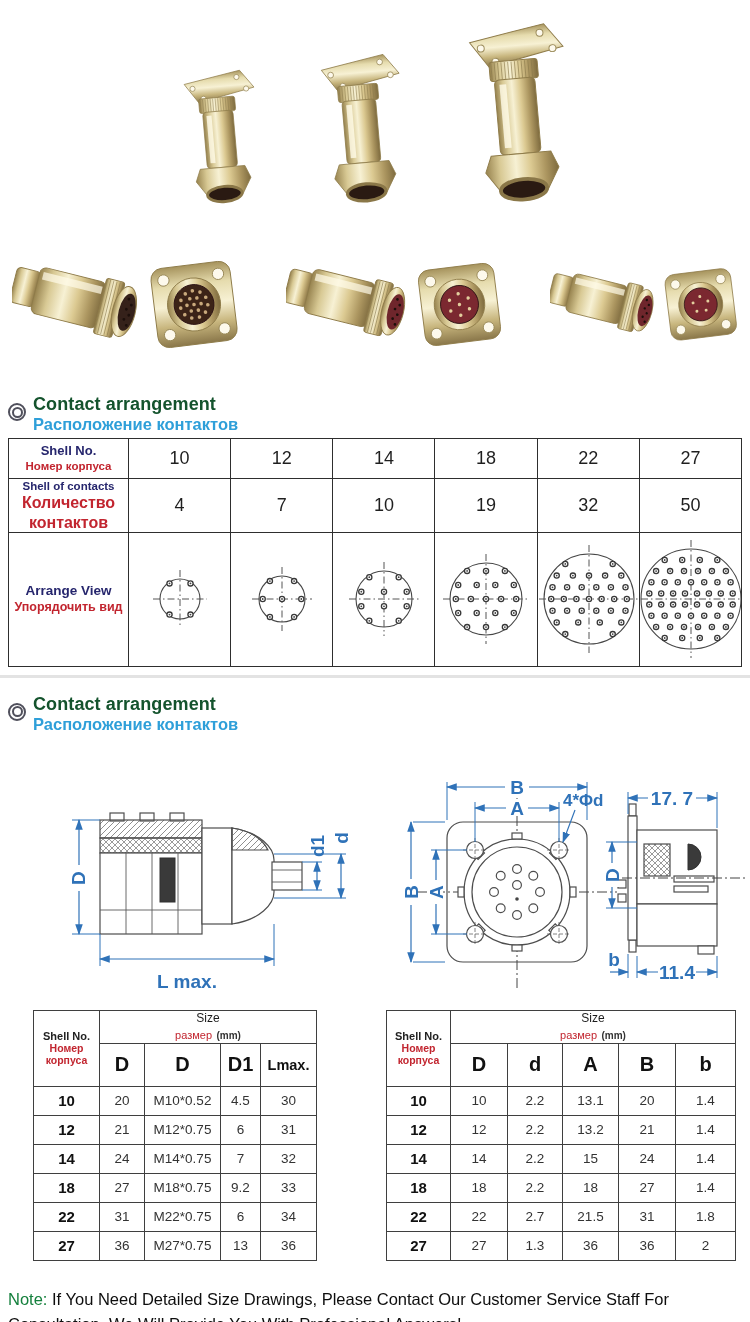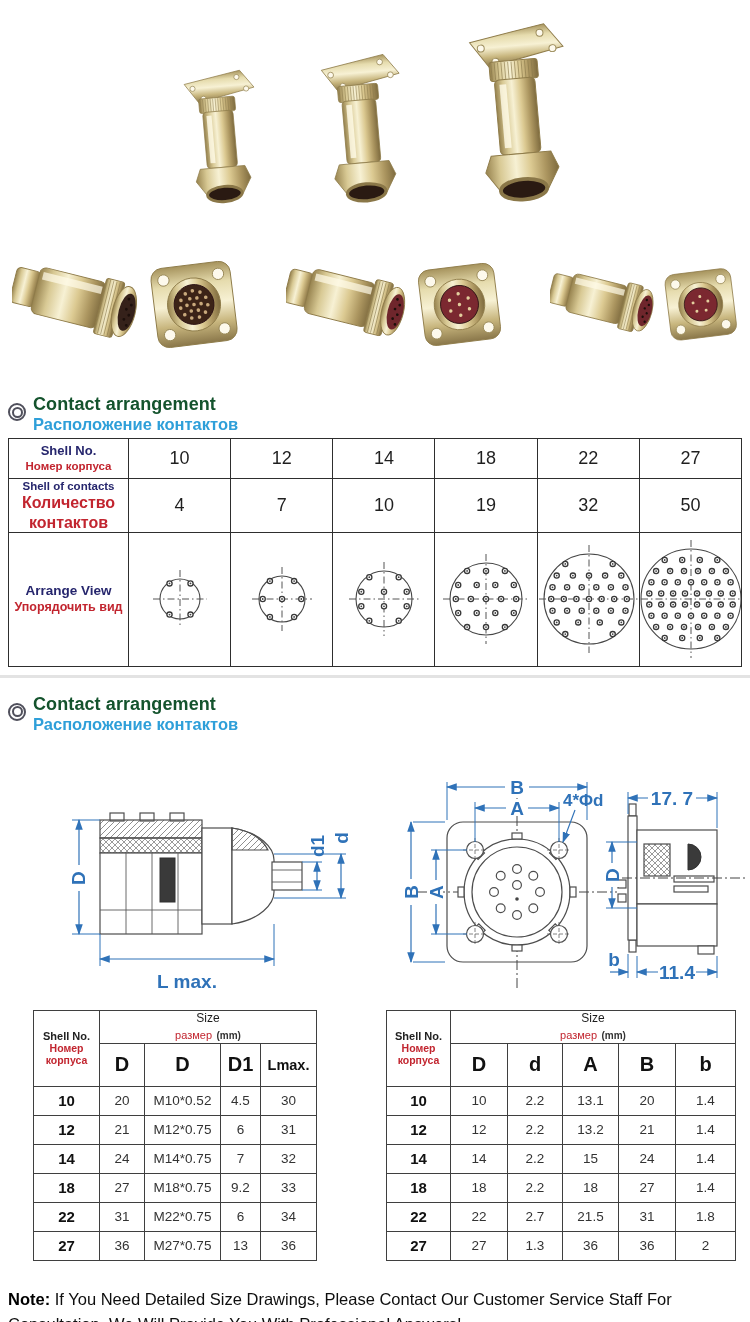--- a/index.html
+++ b/index.html
@@ -64,21 +64,21 @@
 .sz-en{font-size:12px;font-weight:400;color:#1c1c1c}
 .sz-ru{font-size:11px;font-weight:400;color:#c2252f}
 .sz-unit{font-size:10px;color:#333}
 .colh{font-size:20px;font-weight:700;color:#111}
 .colh.small{font-size:14.5px}
 .size-table tbody th{font-size:15px;font-weight:700;color:#111}
 .size-table tbody td{font-size:13.5px;color:#333}
 .tbl-gap{width:69px;flex:0 0 auto}
 
 .note{margin:26px 8px 0;font-size:16.5px;line-height:1.55;color:#0e0e0e;max-width:740px}
-.note-label{color:#000000;font-weight:700}
+.note-label{color:#15803d;font-weight:400}
 </style>
 </head>
 <body>
 
 <svg width="0" height="0" style="position:absolute" aria-hidden="true">
   <defs>
     <linearGradient id="goldH" x1="0" y1="0" x2="1" y2="0">
       <stop offset="0" stop-color="#96824e"></stop>
         <stop offset=".2" stop-color="#d8c994"></stop>
       <stop offset=".42" stop-color="#f7f1d4"></stop>

